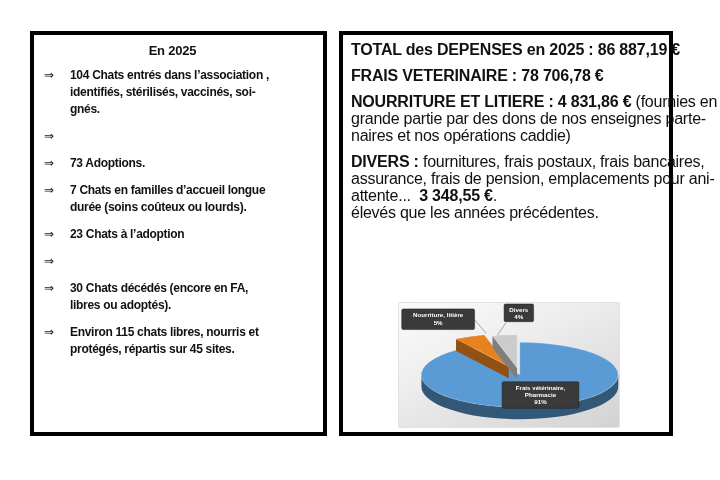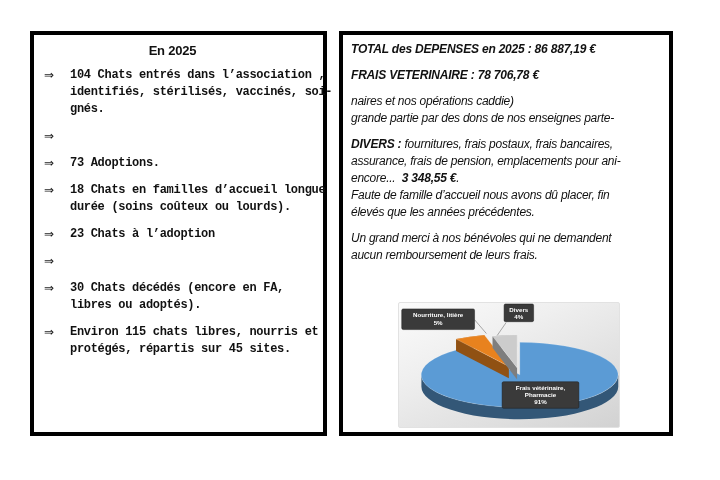--- a/index.html
+++ b/index.html
@@ -21,27 +21,26 @@
     text-align:center;font-weight:bold;font-size:13px;line-height:18px;
     margin:2px 0 7px 0;letter-spacing:-0.2px;
   }
   .lp-item{display:flex;margin:0 0 10px 0;}
   .lp-arrow{
     flex:none;width:26px;padding-left:4px;font-size:12px;line-height:17px;color:#1a1a1a;
   }
   .lp-text{
     font-weight:bold;font-size:12px;line-height:17px;letter-spacing:-0.3px;
     white-space:pre;
-    font-family:Liberation Mono, monospace;
   }
 
   
   .rp-inner{padding:6px 6px 0 8px;}
   .rp-para{margin:0 0 9px 0;}
-  .rp-line{font-size:12px;line-height:17px;letter-spacing:-0.25px;white-space:pre;font-style:italic;}
+  .rp-line{font-size:16px;line-height:17px;letter-spacing:-0.25px;white-space:pre;}
   .rp-line .b{font-weight:bold;letter-spacing:-0.2px;}
 
   
   #pie-panel{
     position:absolute;left:55px;top:267px;width:222px;height:126px;
     background:linear-gradient(155deg,#fbfbfb 0%,#efefef 35%,#dedede 75%,#d2d2d2 100%);
     border:1px solid #e2e2e2;border-radius:2px;box-sizing:border-box;
   }
   #pie-panel svg{display:block;width:100%;height:100%;}
 </style>
@@ -60,21 +59,21 @@
         </div>
         <div class="lp-item">
           <span class="lp-arrow">⇒</span>
         </div>
         <div class="lp-item">
           <span class="lp-arrow">⇒</span>
           <div class="lp-text">73 Adoptions.</div>
         </div>
         <div class="lp-item">
           <span class="lp-arrow">⇒</span>
-          <div class="lp-text">18 Chats en familles d’accueil longue
+          <div class="lp-text">7 Chats en familles d’accueil longue
 durée (soins coûteux ou lourds).</div>
         </div>
         <div class="lp-item">
           <span class="lp-arrow">⇒</span>
           <div class="lp-text">23 Chats à l’adoption</div>
         </div>
         <div class="lp-item">
           <span class="lp-arrow">⇒</span>
         </div>
         <div class="lp-item">
@@ -93,33 +92,29 @@
 
 <div class="box" id="right-box">
   <div class="rp-inner" id="expenses-text">
       <div class="rp-para">
         <div class="rp-line"><span class="b">TOTAL des DEPENSES en 2025 : 86 887,19 €</span></div>
       </div>
       <div class="rp-para">
         <div class="rp-line"><span class="b">FRAIS VETERINAIRE : 78 706,78 €</span></div>
       </div>
       <div class="rp-para">
+        <div class="rp-line"><span class="b">NOURRITURE ET LITIERE : 4 831,86 €</span><span> (fournies en</span></div>
+        <div class="rp-line"><span>grande partie par des dons de nos enseignes parte-</span></div>
         <div class="rp-line"><span>naires et nos opérations caddie)</span></div>
-        <div class="rp-line"><span>grande partie par des dons de nos enseignes parte-</span></div>
       </div>
       <div class="rp-para">
         <div class="rp-line"><span class="b">DIVERS :</span><span> fournitures, frais postaux, frais bancaires,</span></div>
         <div class="rp-line"><span>assurance, frais de pension, emplacements pour ani-</span></div>
-        <div class="rp-line"><span>encore...  </span><span class="b">3 348,55 €</span><span>.</span></div>
-        <div class="rp-line"><span>Faute de famille d’accueil nous avons dû placer, fin</span></div>
+        <div class="rp-line"><span>attente...  </span><span class="b">3 348,55 €</span><span>.</span></div>
         <div class="rp-line"><span>élevés que les années précédentes.</span></div>
-      </div>
-      <div class="rp-para">
-        <div class="rp-line"><span>Un grand merci à nos bénévoles qui ne demandent</span></div>
-        <div class="rp-line"><span>aucun remboursement de leurs frais.</span></div>
       </div>
     </div>
   <div id="pie-panel">
       <svg viewBox="0 0 222 126">
         <path d="M222.0,73.0 A100,33 0 0 1 22.0,73.0 L22.0,85.0 A100,33 0 0 0 222.0,85.0 Z" fill="#335777"></path>
         <path d="M122,73 L122.0,40.0 A100,33 0 1 1 68.4,45.1 Z" fill="#5b9bd5" stroke="rgba(255,255,255,0.25)" stroke-width="0.7"></path>
         <path d="M57.3,36.7 A100,33 0 0 1 86.0,32.6 L86.0,44.6 A100,33 0 0 0 57.3,48.7 Z" fill="#b56517"></path>
         <path d="M110.9,64.5 L57.3,36.7 L57.3,48.7 L110.9,76.5 Z" fill="#905113"></path>
         <path d="M110.9,64.5 L57.3,36.7 A100,33 0 0 1 86.0,32.6 Z" fill="#e8821e" stroke="rgba(255,255,255,0.3)" stroke-width="0.7"></path>
         <path d="M94.4,33.8 A100,33 0 0 1 119.2,32.8 L119.2,44.8 A100,33 0 0 0 94.4,45.8 Z" fill="#9f9f9f"></path>

